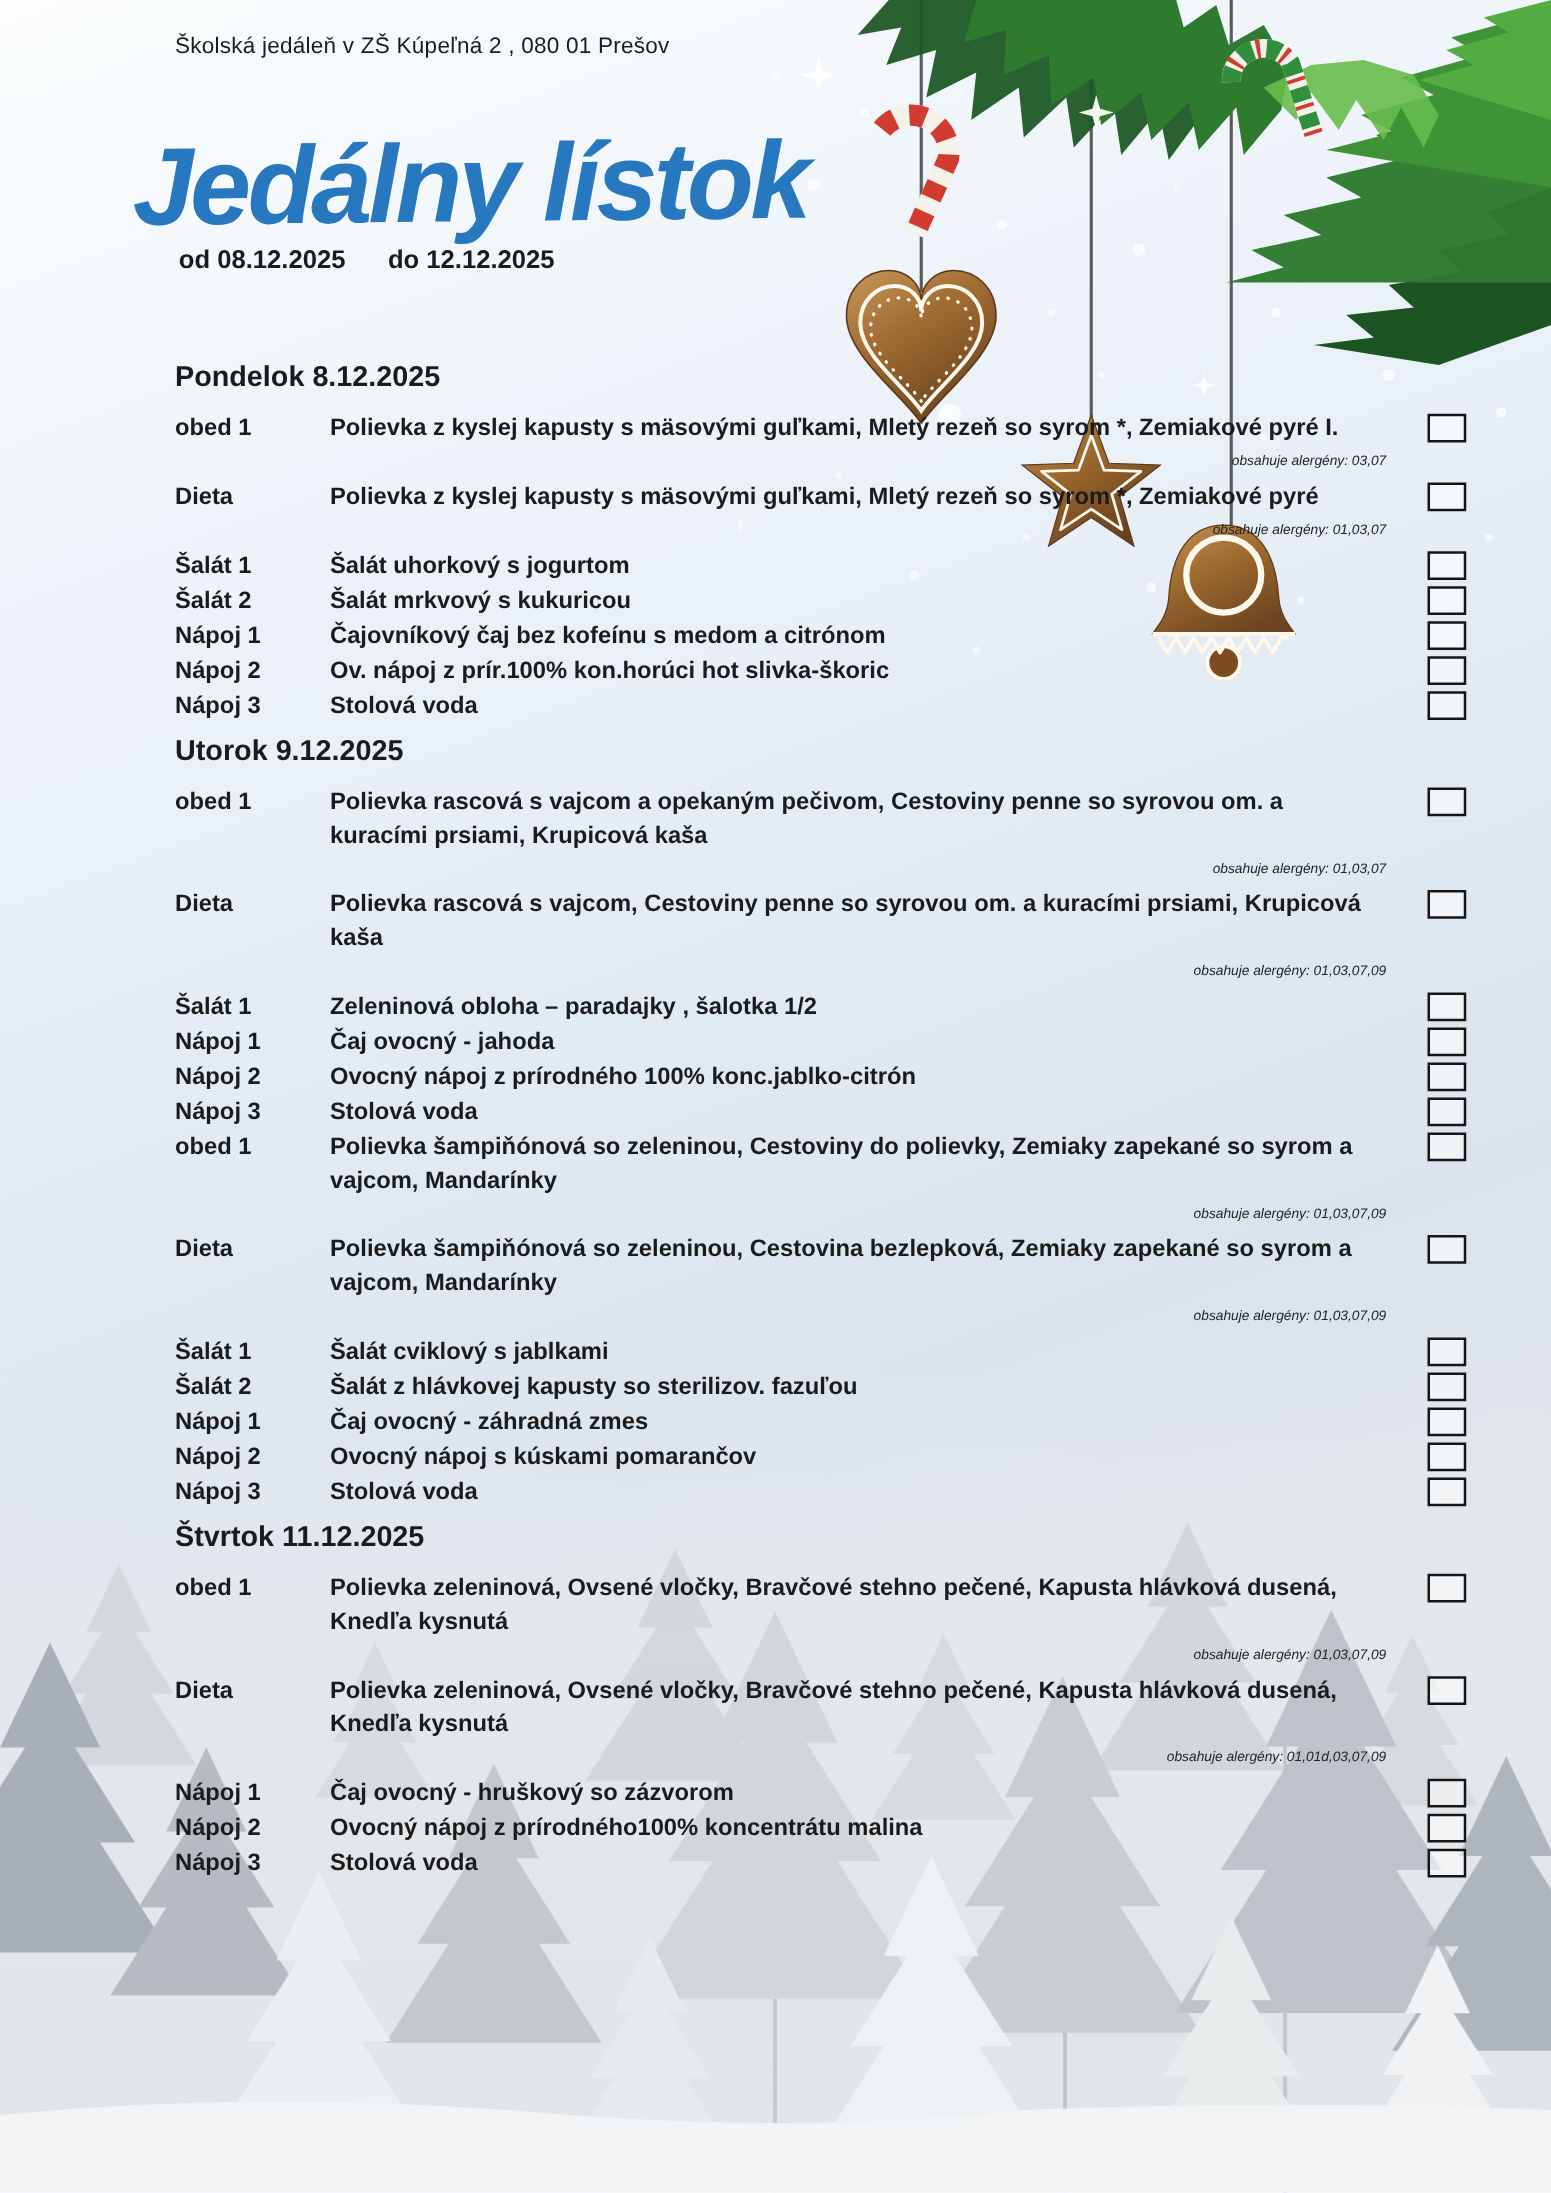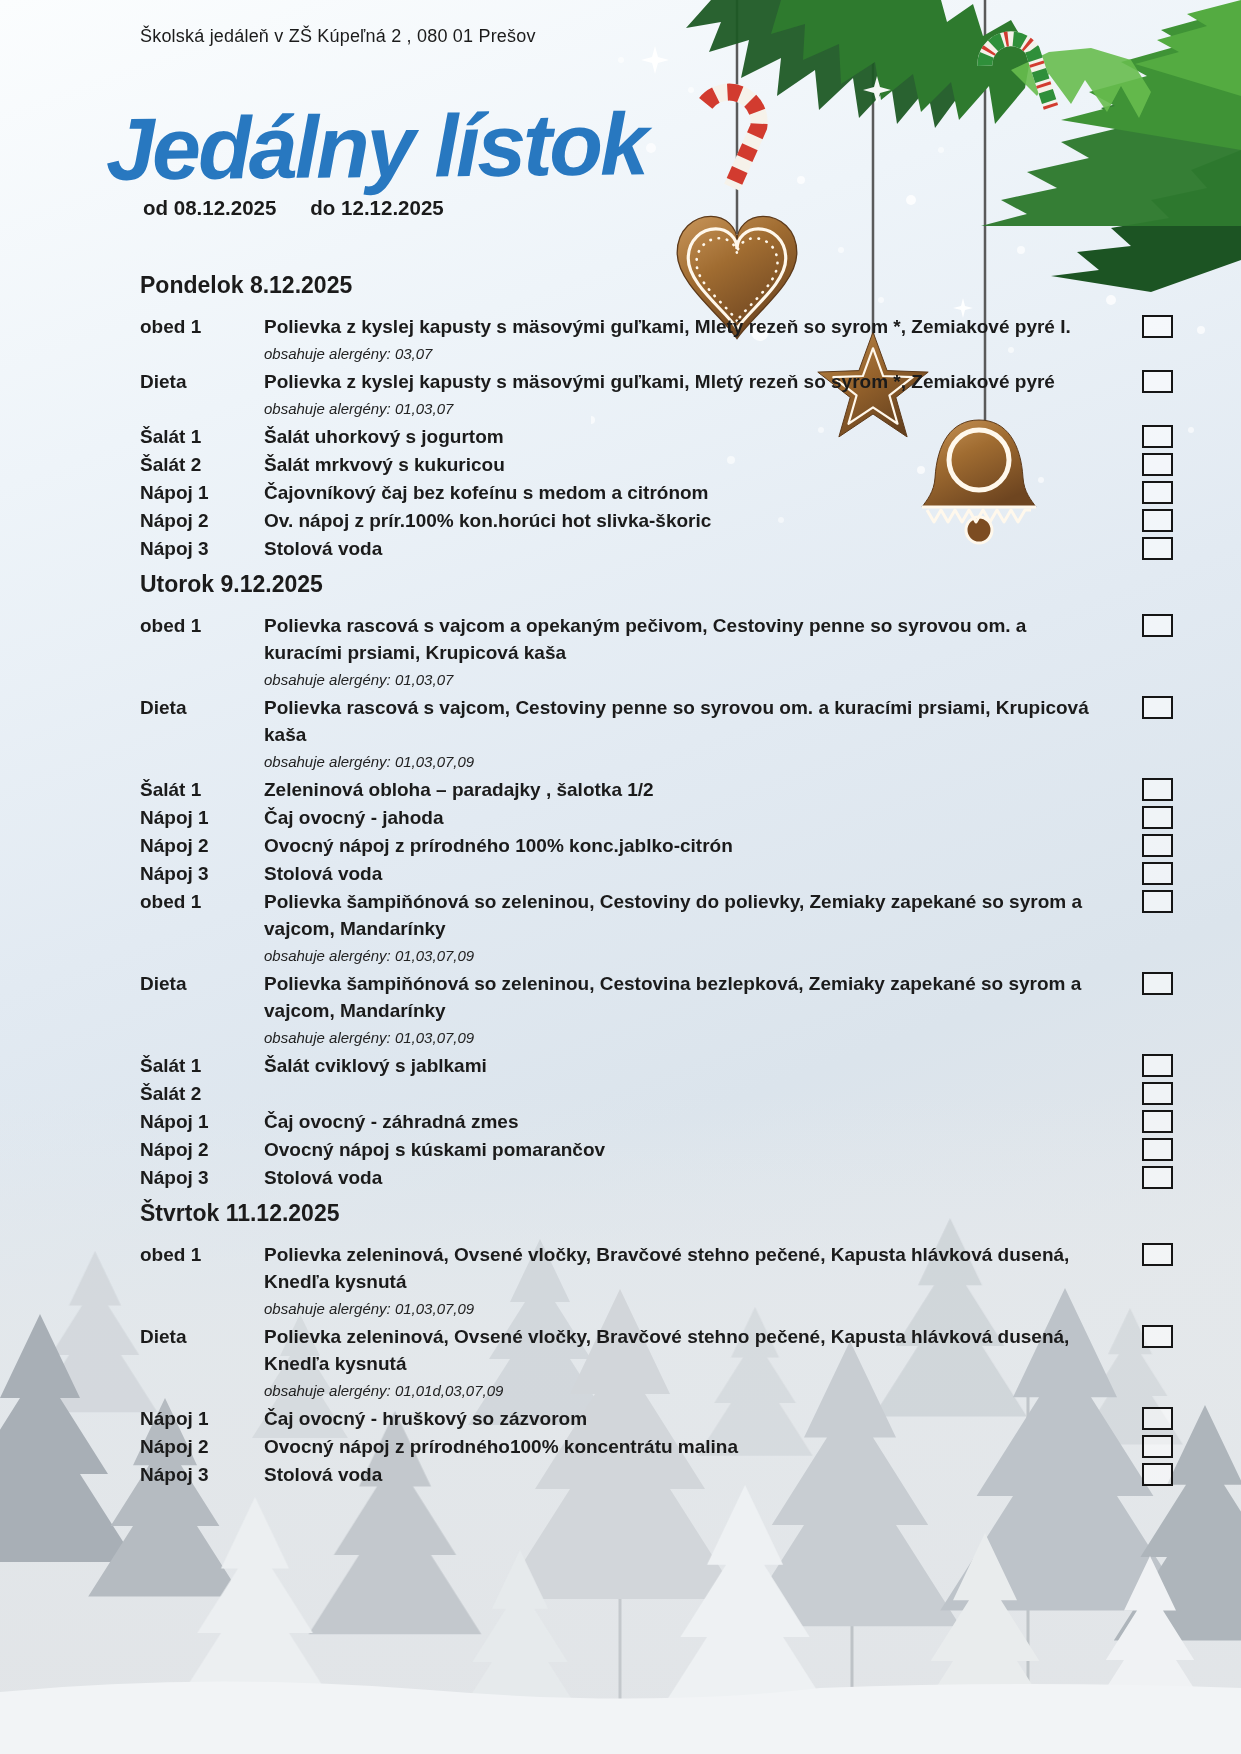--- a/index.html
+++ b/index.html
@@ -29,26 +29,26 @@
   .date-range {
     position: absolute; left: 143px; top: 196px; z-index: 3;
     font-size: 20.5px; font-weight: bold;
   }
   .date-range .gap { display: inline-block; width: 34px; }
 
   .menu { position: absolute; left: 140px; top: 271px; width: 1033px; z-index: 2; }
   .day-heading {
     margin: 8px 0 14px 0; font-size: 23px; font-weight: bold; line-height: 28px;
   }
-  .day:first-child .day-heading { margin-top: 0; }
+  .day:first-child .day-heading { margin-top: 16px; }
   .menu-row { display: flex; align-items: flex-start; margin-bottom: 1px; }
   .row-label { width: 124px; flex: 0 0 124px; font-size: 19px; font-weight: bold; line-height: 27px; }
   .row-body { width: 845px; flex: 0 0 845px; }
   .row-text { font-size: 19px; font-weight: bold; line-height: 27px; }
-  .row-allergens { font-size: 15px; font-style: italic; line-height: 27px; color: #222; }
+  .row-allergens { font-size: 11px; font-style: italic; line-height: 27px; color: #222; text-align: right; }
   .row-check {
     margin-left: auto; margin-top: 2px; width: 31px; height: 23px;
     border: 2px solid #151515; background: rgba(255,255,255,0.55); flex: 0 0 31px;
   }
 </style>
 </head>
 <body>
 
 <div class="page">
 
@@ -334,20 +334,24 @@
     <div class="row-label">Šalát 1</div>
     <div class="row-body">
       <div class="row-text">Šalát cviklový s jablkami</div>
 
     </div>
     <div class="row-check"></div>
   </div>
 
   <div class="menu-row">
     <div class="row-label">Šalát 2</div>
+    <div class="row-body">
+      <div class="row-text">Šalát z hlávkovej kapusty so sterilizov. fazuľou</div>
+
+    </div>
     <div class="row-check"></div>
   </div>
 
   <div class="menu-row">
     <div class="row-label">Nápoj 1</div>
     <div class="row-body">
       <div class="row-text">Čaj ovocný - záhradná zmes</div>
 
     </div>
     <div class="row-check"></div>

